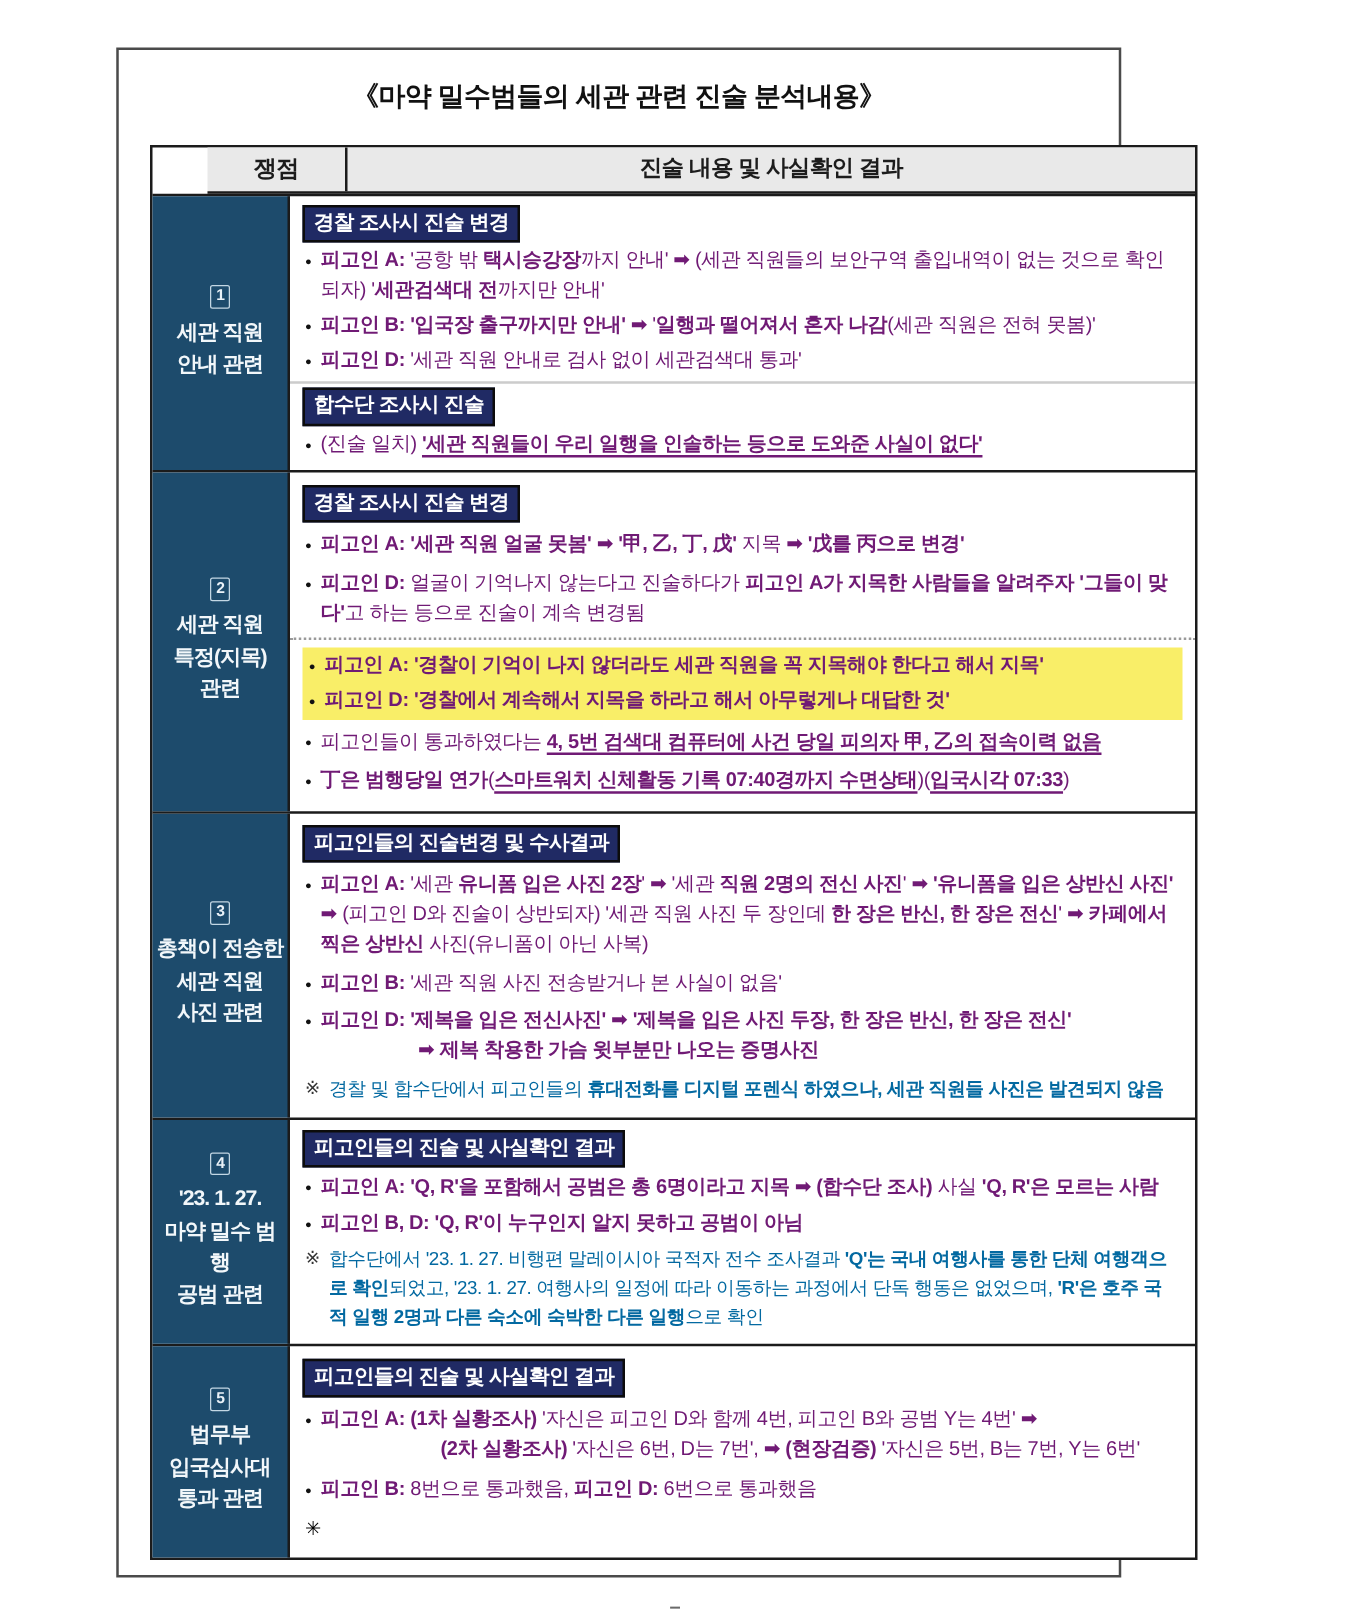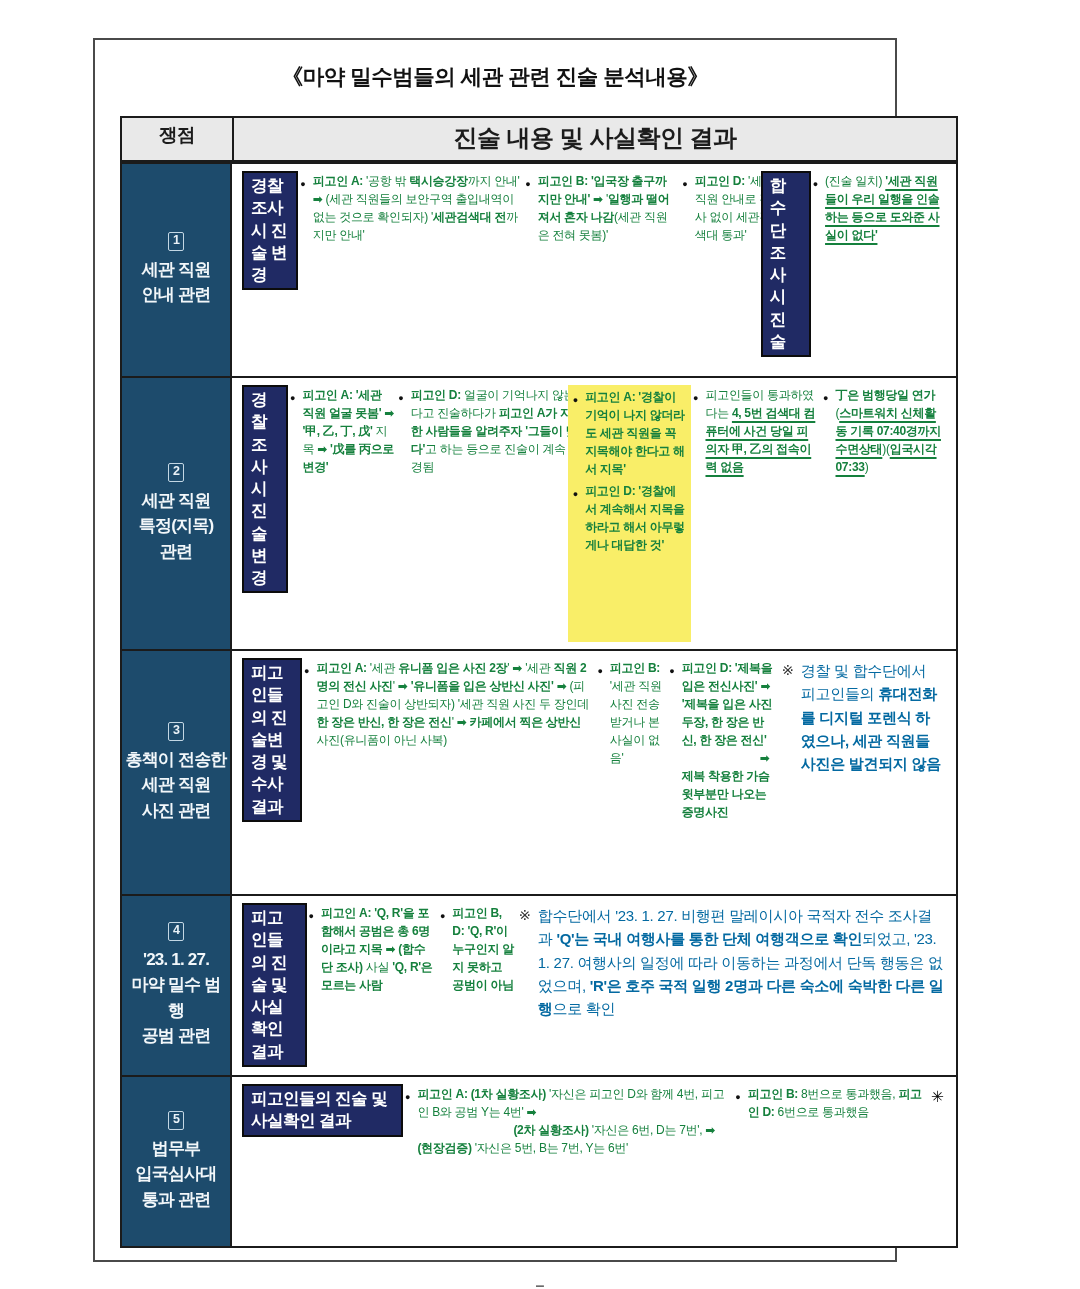--- a/index.html
+++ b/index.html
@@ -14,58 +14,58 @@
     border:2px solid #4a4a4a;background:#fff;box-sizing:border-box;
   }
   .doc-title{
     text-align:center;margin-top:22px;font-size:21.5px;font-weight:700;
     letter-spacing:-0.5px;color:#111;
   }
   .tbl{
     margin:25px 0 0 25px;width:838px;
     border:2.5px solid #1b1b1b;box-sizing:border-box;background:#fff;
   }
-  .thead{display:flex;background:#e9e9e9;border-bottom:2px solid #1b1b1b;}
+  .thead{display:flex;background:#e9e9e9;border-bottom:2px solid #1b1b1b;margin-left:44px;}
   .thead .th1{
     width:110px;flex:0 0 110px;border-right:2px solid #1b1b1b;
     text-align:center;padding:4px 0 6px;font-weight:700;font-size:18.5px;letter-spacing:-0.5px;
   }
-  .thead .th2{flex:1;text-align:center;padding:4px 0 6px;font-weight:700;font-size:24px;letter-spacing:-0.5px;}
+  .thead .th2{flex:1;text-align:center;padding:4px 0 6px;font-weight:700;font-size:18px;letter-spacing:-0.5px;}
   .trow{display:flex;border-top:2px solid #1b1b1b;}
   .trow:first-of-type{border-top:none;}
   .tbl > div:nth-child(2){min-height:212px;}
   .tbl > div:nth-child(3){min-height:271px;}
   .tbl > div:nth-child(4){min-height:243px;}
   .tbl > div:nth-child(5){min-height:179px;}
   .tbl > div:nth-child(6){min-height:169px;}
   .issue{
     width:110px;flex:0 0 110px;background:#1d4b6c;color:#f2f7fa;
     border-right:2px solid #1b1b1b;
     display:flex;flex-direction:column;align-items:center;justify-content:center;
     text-align:center;font-weight:700;font-size:17px;line-height:1.5;
     letter-spacing:-0.8px;padding:6px 2px;box-sizing:border-box;
   }
   .numbox{
     display:inline-block;border:1.5px solid #c3d7e4;color:#eaf2f8;
     font-size:12.5px;line-height:1.25;padding:0 4px 1px;border-radius:2px;
     margin-bottom:6px;font-weight:700;
   }
   .content{
-    flex:1;display:flex;flex-direction:row;justify-content:space-evenly;
+    flex:1;display:flex;flex-direction:column;justify-content:space-evenly;
     padding:6px 10px;box-sizing:border-box;border-radius:17px;
   }
   .badge-wrap{margin:1px 0;}
   .badge{
     display:inline-block;background:#202a64;color:#ffffff;border:2px solid #0c0c0c;
     padding:1px 7px 3px;font-weight:700;font-size:16.5px;line-height:1.35;
     letter-spacing:-0.5px;
   }
   .bullet{display:flex;gap:7px;margin:1px 0;padding:1px 2px;}
   .bullet .mark{flex:0 0 auto;font-size:9px;line-height:1;margin-top:8px;color:#111;}
-  .bullet .txt{flex:1;font-size:12px;line-height:1.5;letter-spacing:-0.3px;color:#15803d;}
+  .bullet .txt{flex:1;font-size:16px;line-height:1.5;letter-spacing:-0.3px;color:#701a75;}
   .note .mark{font-size:14.5px;line-height:1.3;margin-top:2px;color:#333;}
   .note.heavy .mark{font-weight:700;color:#000;font-size:15.5px;}
   .note .txt{font-size:15px;color:#0369a1;line-height:1.55;}
   .hl-group{background:#f9ee68;margin:1px 0;padding:1px 3px;}
   .hl-group .bullet{margin:0;padding:2px 2px;}
   .sep{border-top:2px solid #cccccc;margin:2px -10px;}
   .sep.dotted{border-top:2px dotted #9a9a9a;}
   .sg-b{font-weight:700;}
   .sg-u{font-weight:700;text-decoration:underline;text-underline-offset:3.5px;text-decoration-thickness:1.5px;}
   .nl-spacer{display:inline-block;height:1px;}

